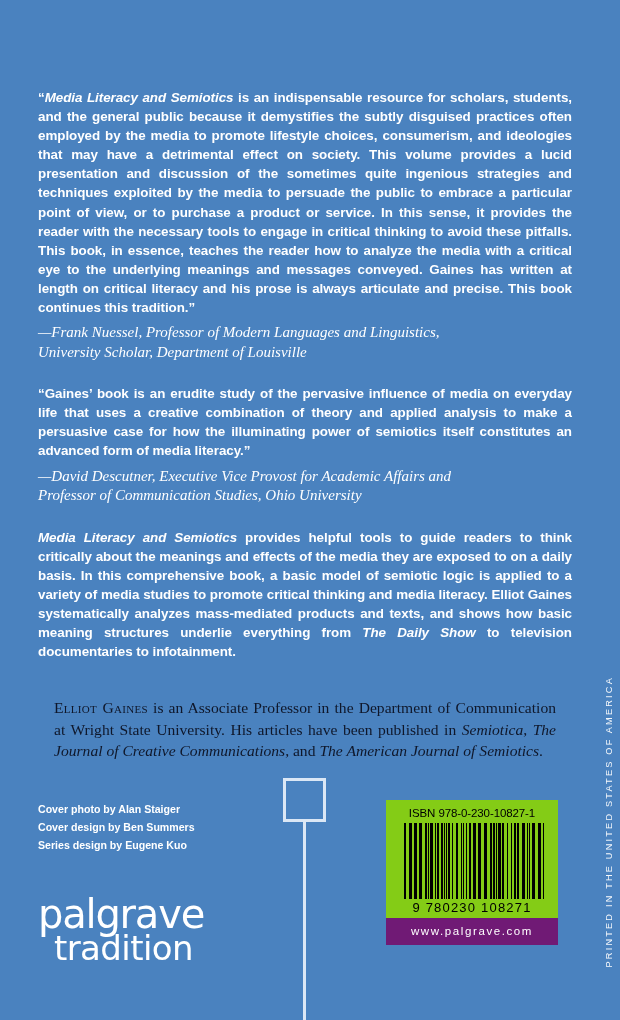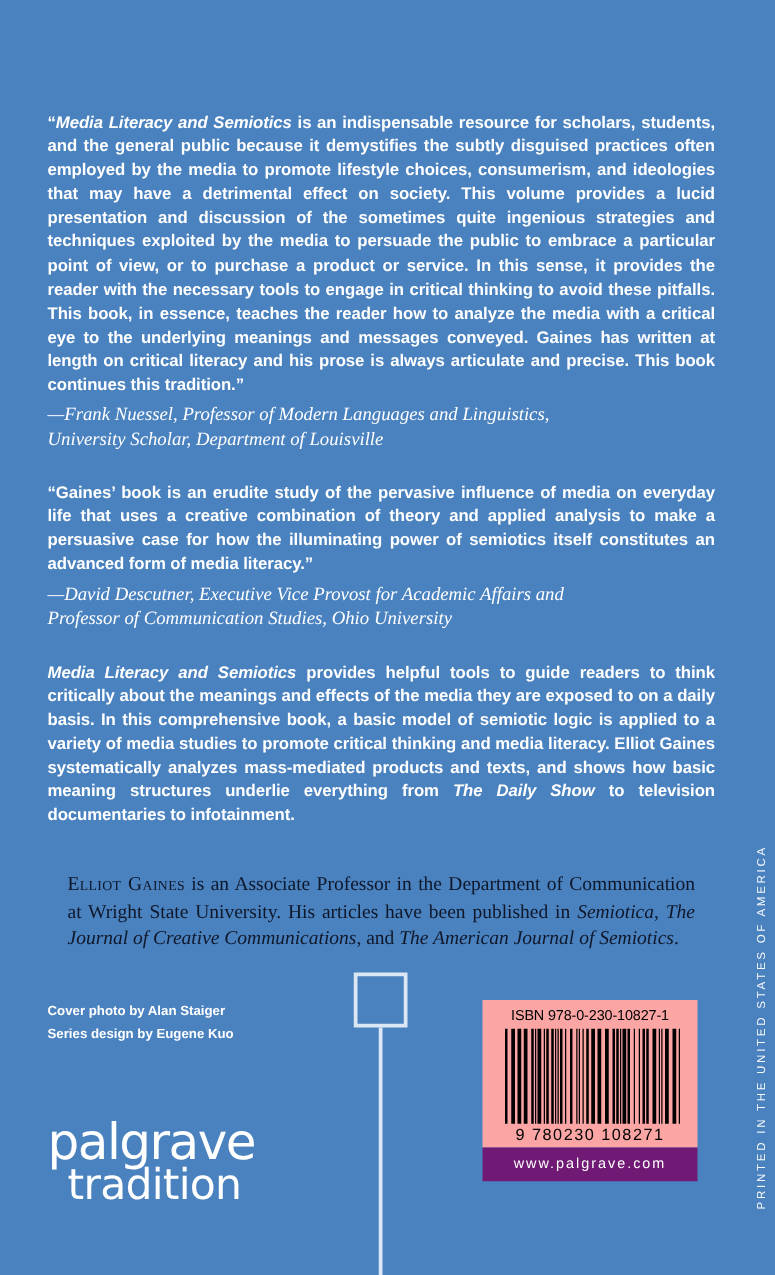--- a/index.html
+++ b/index.html
@@ -128,21 +128,21 @@
   }
 
   
   .barcode-block {
     position: absolute;
     left: 386px;
     top: 800px;
     width: 172px;
   }
   .barcode-white {
-    background: #fca5a5;
+    background: #84cc16;
     padding: 6px 8px 2px 8px;
     box-sizing: border-box;
     width: 172px;
   }
   .isbn-text {
     color: #000000;
     font-family: "Liberation Sans", sans-serif;
     font-size: 11.5px;
     text-align: center;
     letter-spacing: -0.1px;
@@ -224,20 +224,21 @@
 
     <p class="blurb"><em>Media Literacy and Semiotics</em><span> provides helpful tools to guide readers to think critically about the meanings and effects of the media they are exposed to on a daily basis. In this comprehensive book, a basic model of semiotic logic is applied to a variety of media studies to promote critical thinking and media literacy. Elliot Gaines systematically analyzes mass-mediated products and texts, and shows how basic meaning structures underlie everything from </span><em>The Daily Show</em><span> to television documentaries to infotainment.</span></p>
 
     <div class="spacer-md"></div>
 
     <p class="bio"><span class="smallcaps">Elliot Gaines</span><span> is an Associate Professor in the Department of Communication at Wright State University. His articles have been published in </span><em>Semiotica</em><span>, </span><em>The Journal of Creative Communications</em><span>, and </span><em>The American Journal of Semiotics</em><span>.</span></p>
   </div>
 
   <div class="credits">
     <div>Cover photo by Alan Staiger</div>
+    <div>Cover design by Ben Summers</div>
     <div>Series design by Eugene Kuo</div>
   </div>
 
   <div class="mark-square"></div>
   <div class="mark-line"></div>
 
   <div class="logo">
     <span class="l1">palgrave</span>
     <span class="l2">tradition</span>
   </div>

